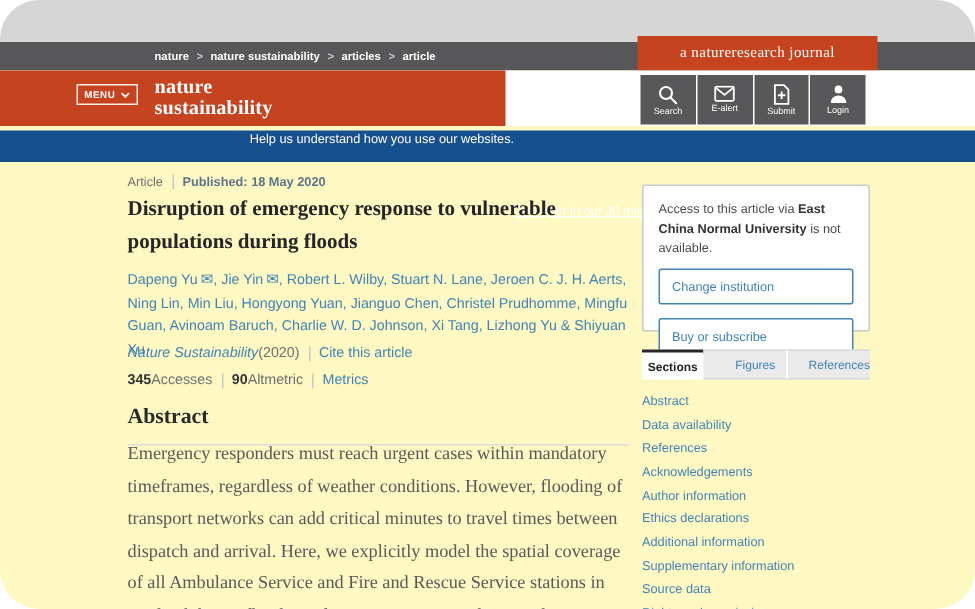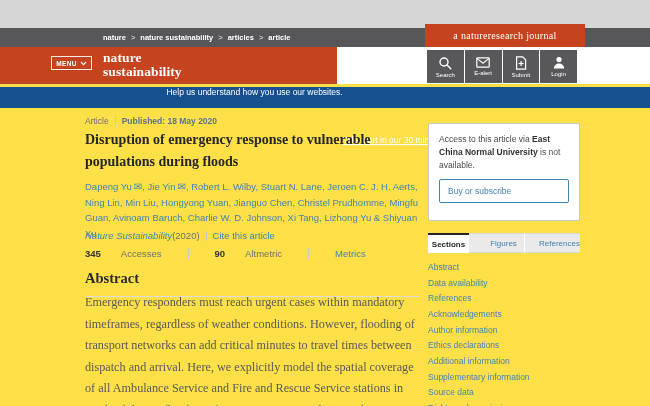--- a/index.html
+++ b/index.html
@@ -1,18 +1,18 @@
 <!DOCTYPE html>
 <html><head>
 <meta charset="utf-8">
 <style>
   * { margin:0; padding:0; box-sizing:border-box; }
   html,body { background:#ffffff; }
   body { font-family:"Liberation Sans", sans-serif; }
-  #page { position:relative; width:650px; height:406px; overflow:hidden; background:#fde047; }
+  #page { position:relative; width:650px; height:406px; overflow:hidden; background:#fef9c3;border-radius:26px; }
 
   
   .top-strip { position:absolute; left:0; top:0; width:650px; height:28px; background:#d6d6d6; }
 
   
   .crumb-bar { position:absolute; left:0; top:28px; width:650px; height:19px; background:#57575a; }
   .crumbs { position:absolute; left:103px; top:0; height:19px; display:flex; align-items:center; gap:5px;
             color:#fff; font-size:7.5px; font-weight:bold; }
   .crumb-sep { color:#c9c9c9; font-size:7.5px; }
   .journal-badge { position:absolute; left:425px; top:24px; width:160px; height:23px; background:#c6431f;
@@ -44,21 +44,21 @@
   .article-title { position:absolute; left:85px; top:129px; width:336px; font-family:"Liberation Serif", serif;
             font-weight:bold; font-size:14px; line-height:21.5px; color:#262626; }
   .authors { position:absolute; left:85px; top:179px; width:336px; font-size:9.5px; line-height:15.5px;
             color:#4184b4; }
   .authors .env { font-size:10px; line-height:9px; margin-left:2px; cursor:pointer; }
   .journal-line { position:absolute; left:85px; top:230px; font-size:9.5px; color:#6e6e6e;
             display:flex; align-items:center; }
   .journal-name { color:#4184b4; font-style:italic; cursor:pointer; }
   .link-blue { color:#4184b4; cursor:pointer; text-decoration:none; }
   .metrics-line { position:absolute; left:85px; top:248px; font-size:9.5px; color:#6e6e6e;
-            display:flex; align-items:center; gap:20px; }
+            display:flex; align-items:center; gap:0; }
   .metric-val { color:#333; font-weight:bold; }
   .abstract-h { position:absolute; left:85px; top:270px; width:334px; font-family:"Liberation Serif", serif;
             font-weight:bold; font-size:14.5px; color:#2a2a2a; padding-bottom:9px; border-bottom:1px solid #dcdcdc; }
   .abstract-p { position:absolute; left:85px; top:292px; width:336px; font-family:"Liberation Serif", serif;
             font-size:12.2px; line-height:21.5px; color:#595959; }
 
   
   .access-box { position:absolute; left:428px; top:123px; width:152px; height:98px; background:#fff;
             border:1px solid #c9c9c9; border-radius:2px; padding:9px 10px; font-size:8.5px; line-height:13px;
             color:#4a4a4a; }
@@ -178,20 +178,21 @@
     <span class="link-blue">Metrics</span>
   </div>
 
   <h2 class="abstract-h">Abstract</h2>
   <p class="abstract-p">Emergency responders must reach urgent cases within mandatory timeframes, regardless of weather conditions. However, flooding of transport networks can add critical minutes to travel times between dispatch and arrival. Here, we explicitly model the spatial coverage of all Ambulance Service and Fire and Rescue Service stations in England during flooding of varying severity under compliant response times. We show that even low-magnitude floods can lead to a reduction in</p>
 
   <div class="access-box">
     <div>
       <span>Access to this article via </span><b>East China Normal University</b><span> is not available.</span>
     </div>
+    <button class="access-btn">Change institution</button>
     <button class="access-btn">Buy or subscribe</button>
   </div>
 
   <div class="side-tabs">
     <div class="tab active">Sections</div>
     <div class="tab inactive">Figures</div>
     <div class="tab inactive">References</div>
   </div>
 
   <ul class="side-links">

